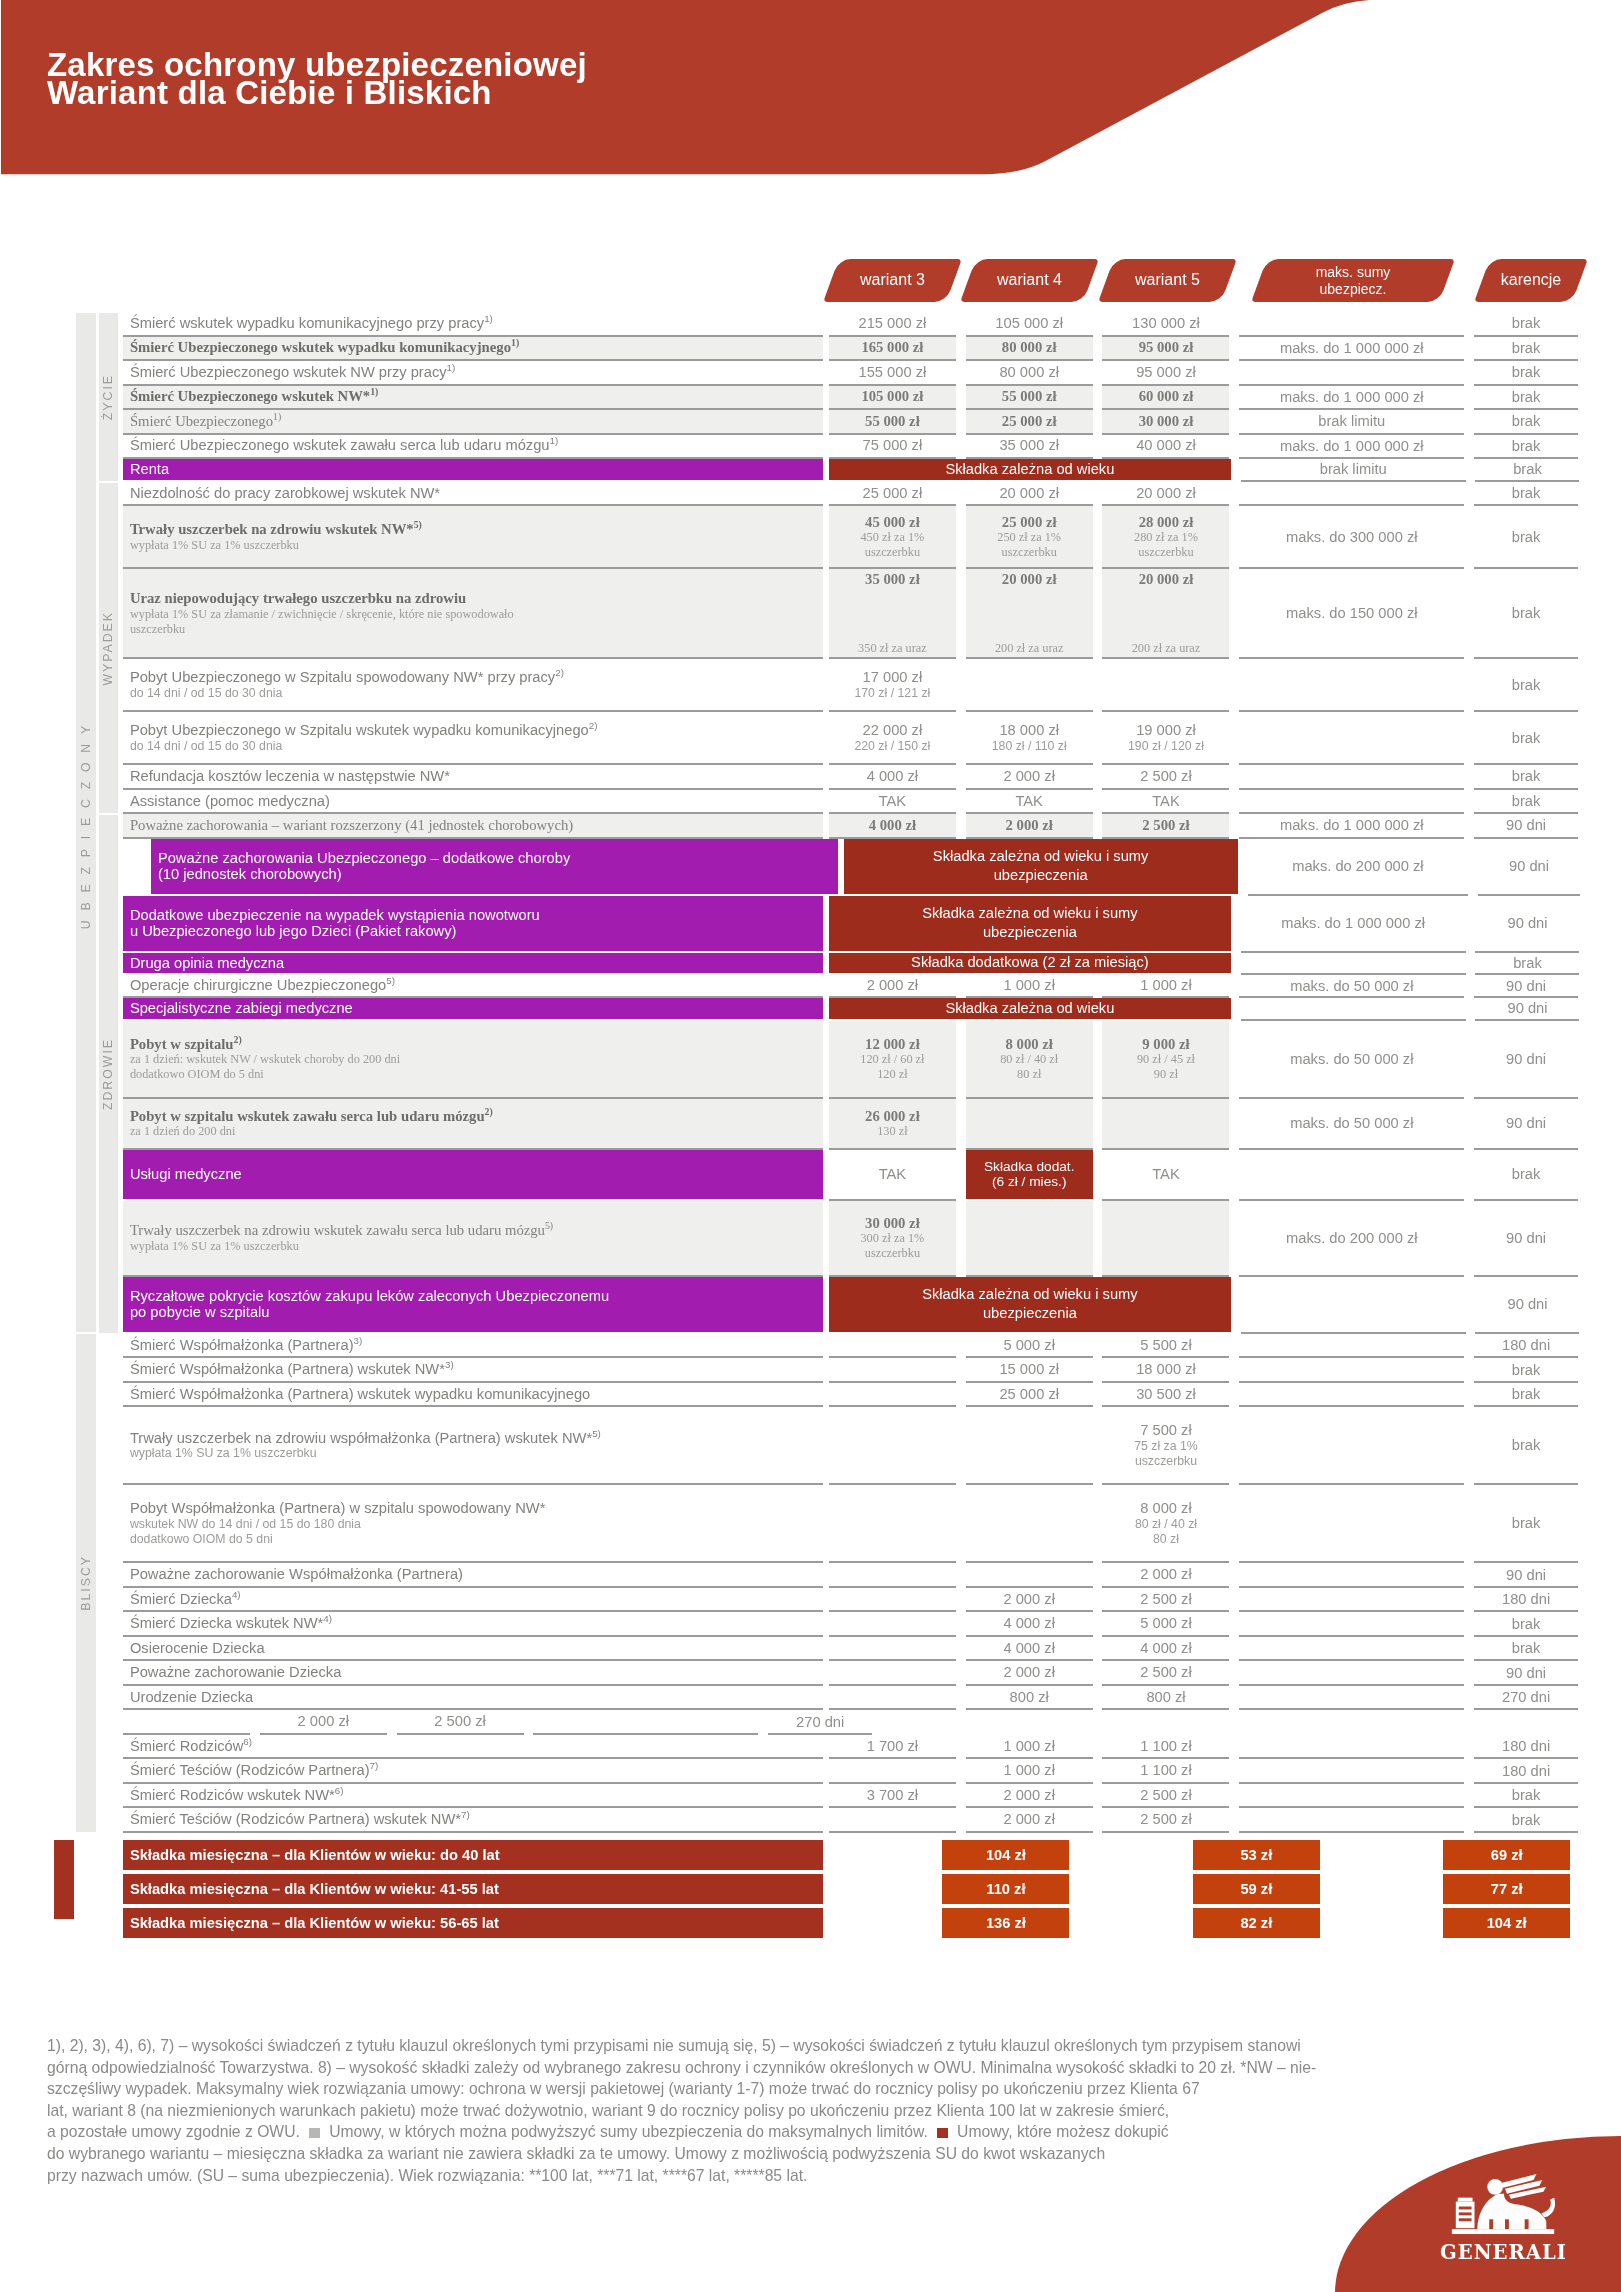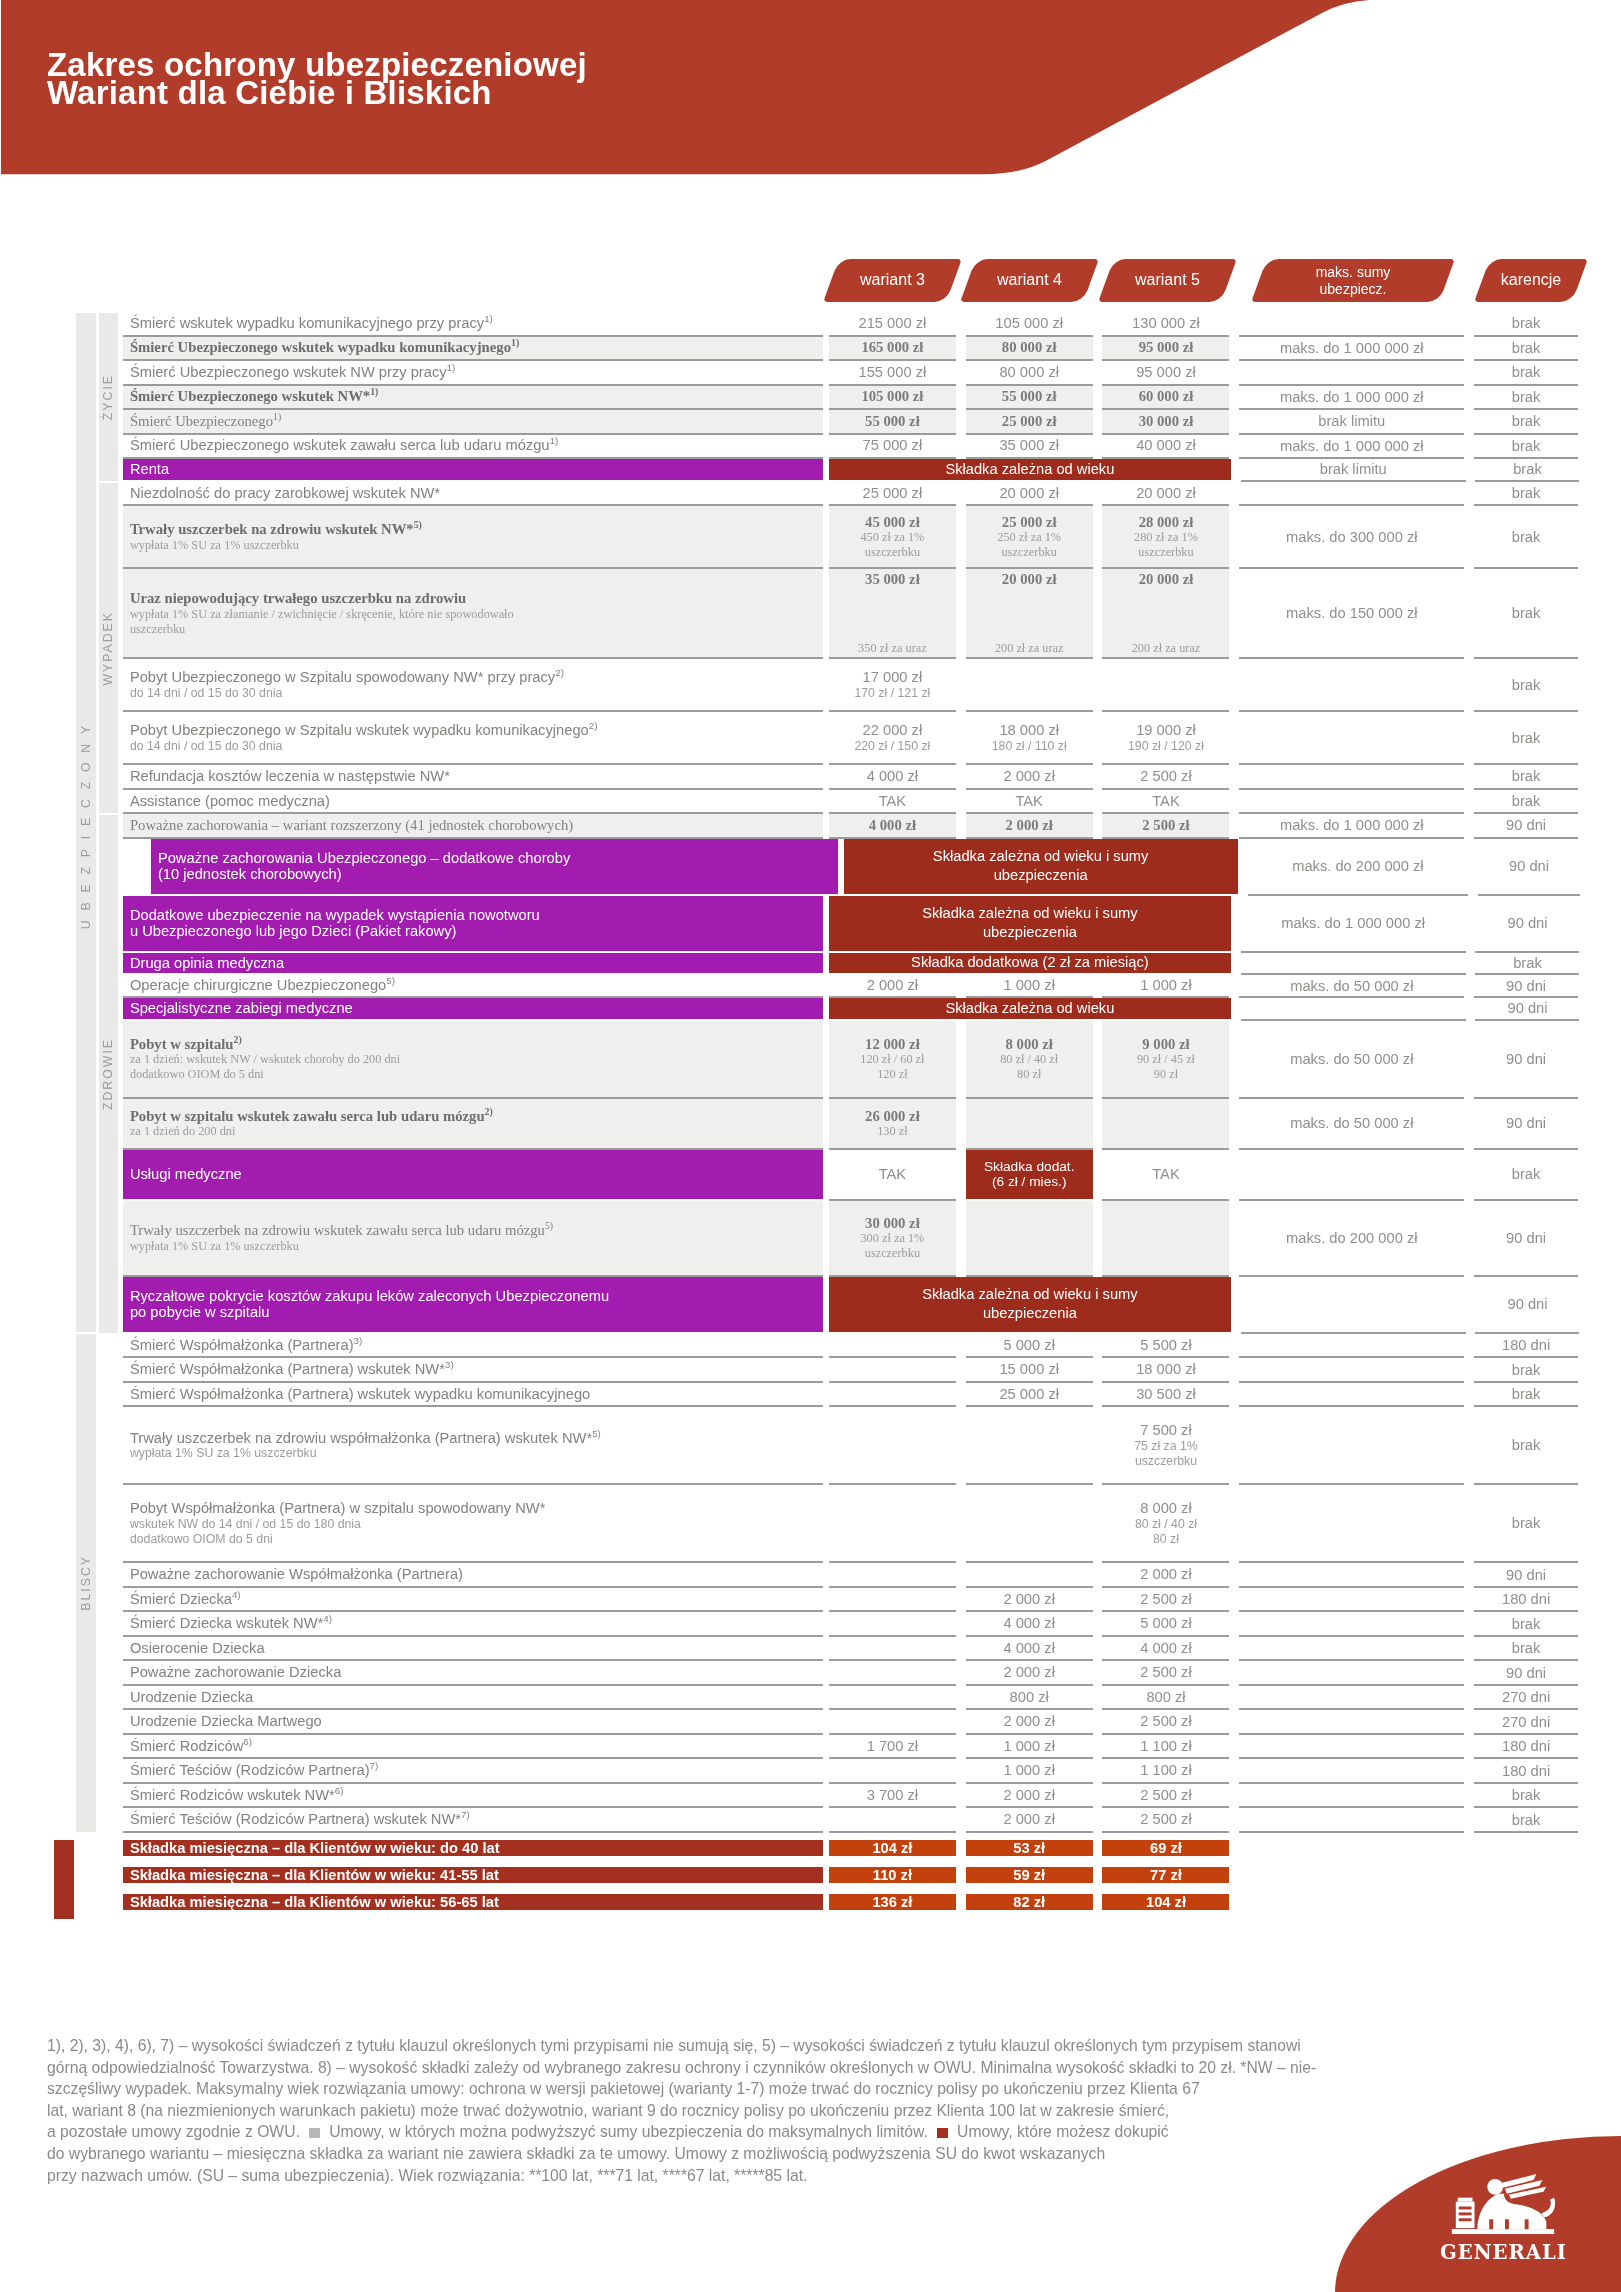--- a/index.html
+++ b/index.html
@@ -43,21 +43,21 @@
   .shade{background:#efefee;font-family:Liberation Serif, serif;}
   .sp{flex:1;}
 
   
   .strip{position:absolute;width:19.6px;background:#e9e9e7;display:flex;align-items:center;justify-content:center;}
   .strip span{writing-mode:vertical-rl;transform:rotate(180deg);font-size:12.3px;color:#9b9b99;
               white-space:nowrap;letter-spacing:2px;}
   .strip.outer span{letter-spacing:9.8px;}
 
   
-  .prow{display:flex;align-items:stretch;margin-left:47px;margin-bottom:11px;height:16px;}
+  .prow{display:flex;align-items:stretch;margin-left:47px;margin-bottom:4px;height:30px;justify-content:space-between;}
   .row + .prow{margin-top:6.9px;}
   .pname{width:700px;margin-right:5.9px;background:#a43120;color:#fff;font-weight:bold;font-size:14.7px;
          display:flex;align-items:center;padding-left:6.9px;box-sizing:border-box;}
   .pval{width:127px;margin-right:9.8px;background:#c2410c;color:#fff;font-weight:bold;font-size:14.7px;
         display:flex;align-items:center;justify-content:center;}
   .pblock{position:absolute;left:-21.6px;width:19.6px;background:#a43120;}
 
   
   .fnotes{position:absolute;left:47px;top:2035px;}
   .fline{font-size:15.7px;line-height:21.6px;color:#8a8a88;white-space:nowrap;}
@@ -647,23 +647,20 @@
         <div class="c val">
           <div class="l0">800 zł</div>
         </div>
         <div class="c val">
           <div class="l0">800 zł</div>
         </div>
         <div class="c maks"></div>
         <div class="c kar">270 dni</div>
       </div>
       <div class="row" style="min-height: 24.5px;">
-        <div class="c name">
-          <span class="lbl">Urodzenie Dziecka Martwego</span>
-        </div>
         <div class="c val"></div>
         <div class="c val">
           <div class="l0">2 000 zł</div>
         </div>
         <div class="c val">
           <div class="l0">2 500 zł</div>
         </div>
         <div class="c maks"></div>
         <div class="c kar">270 dni</div>
       </div>

